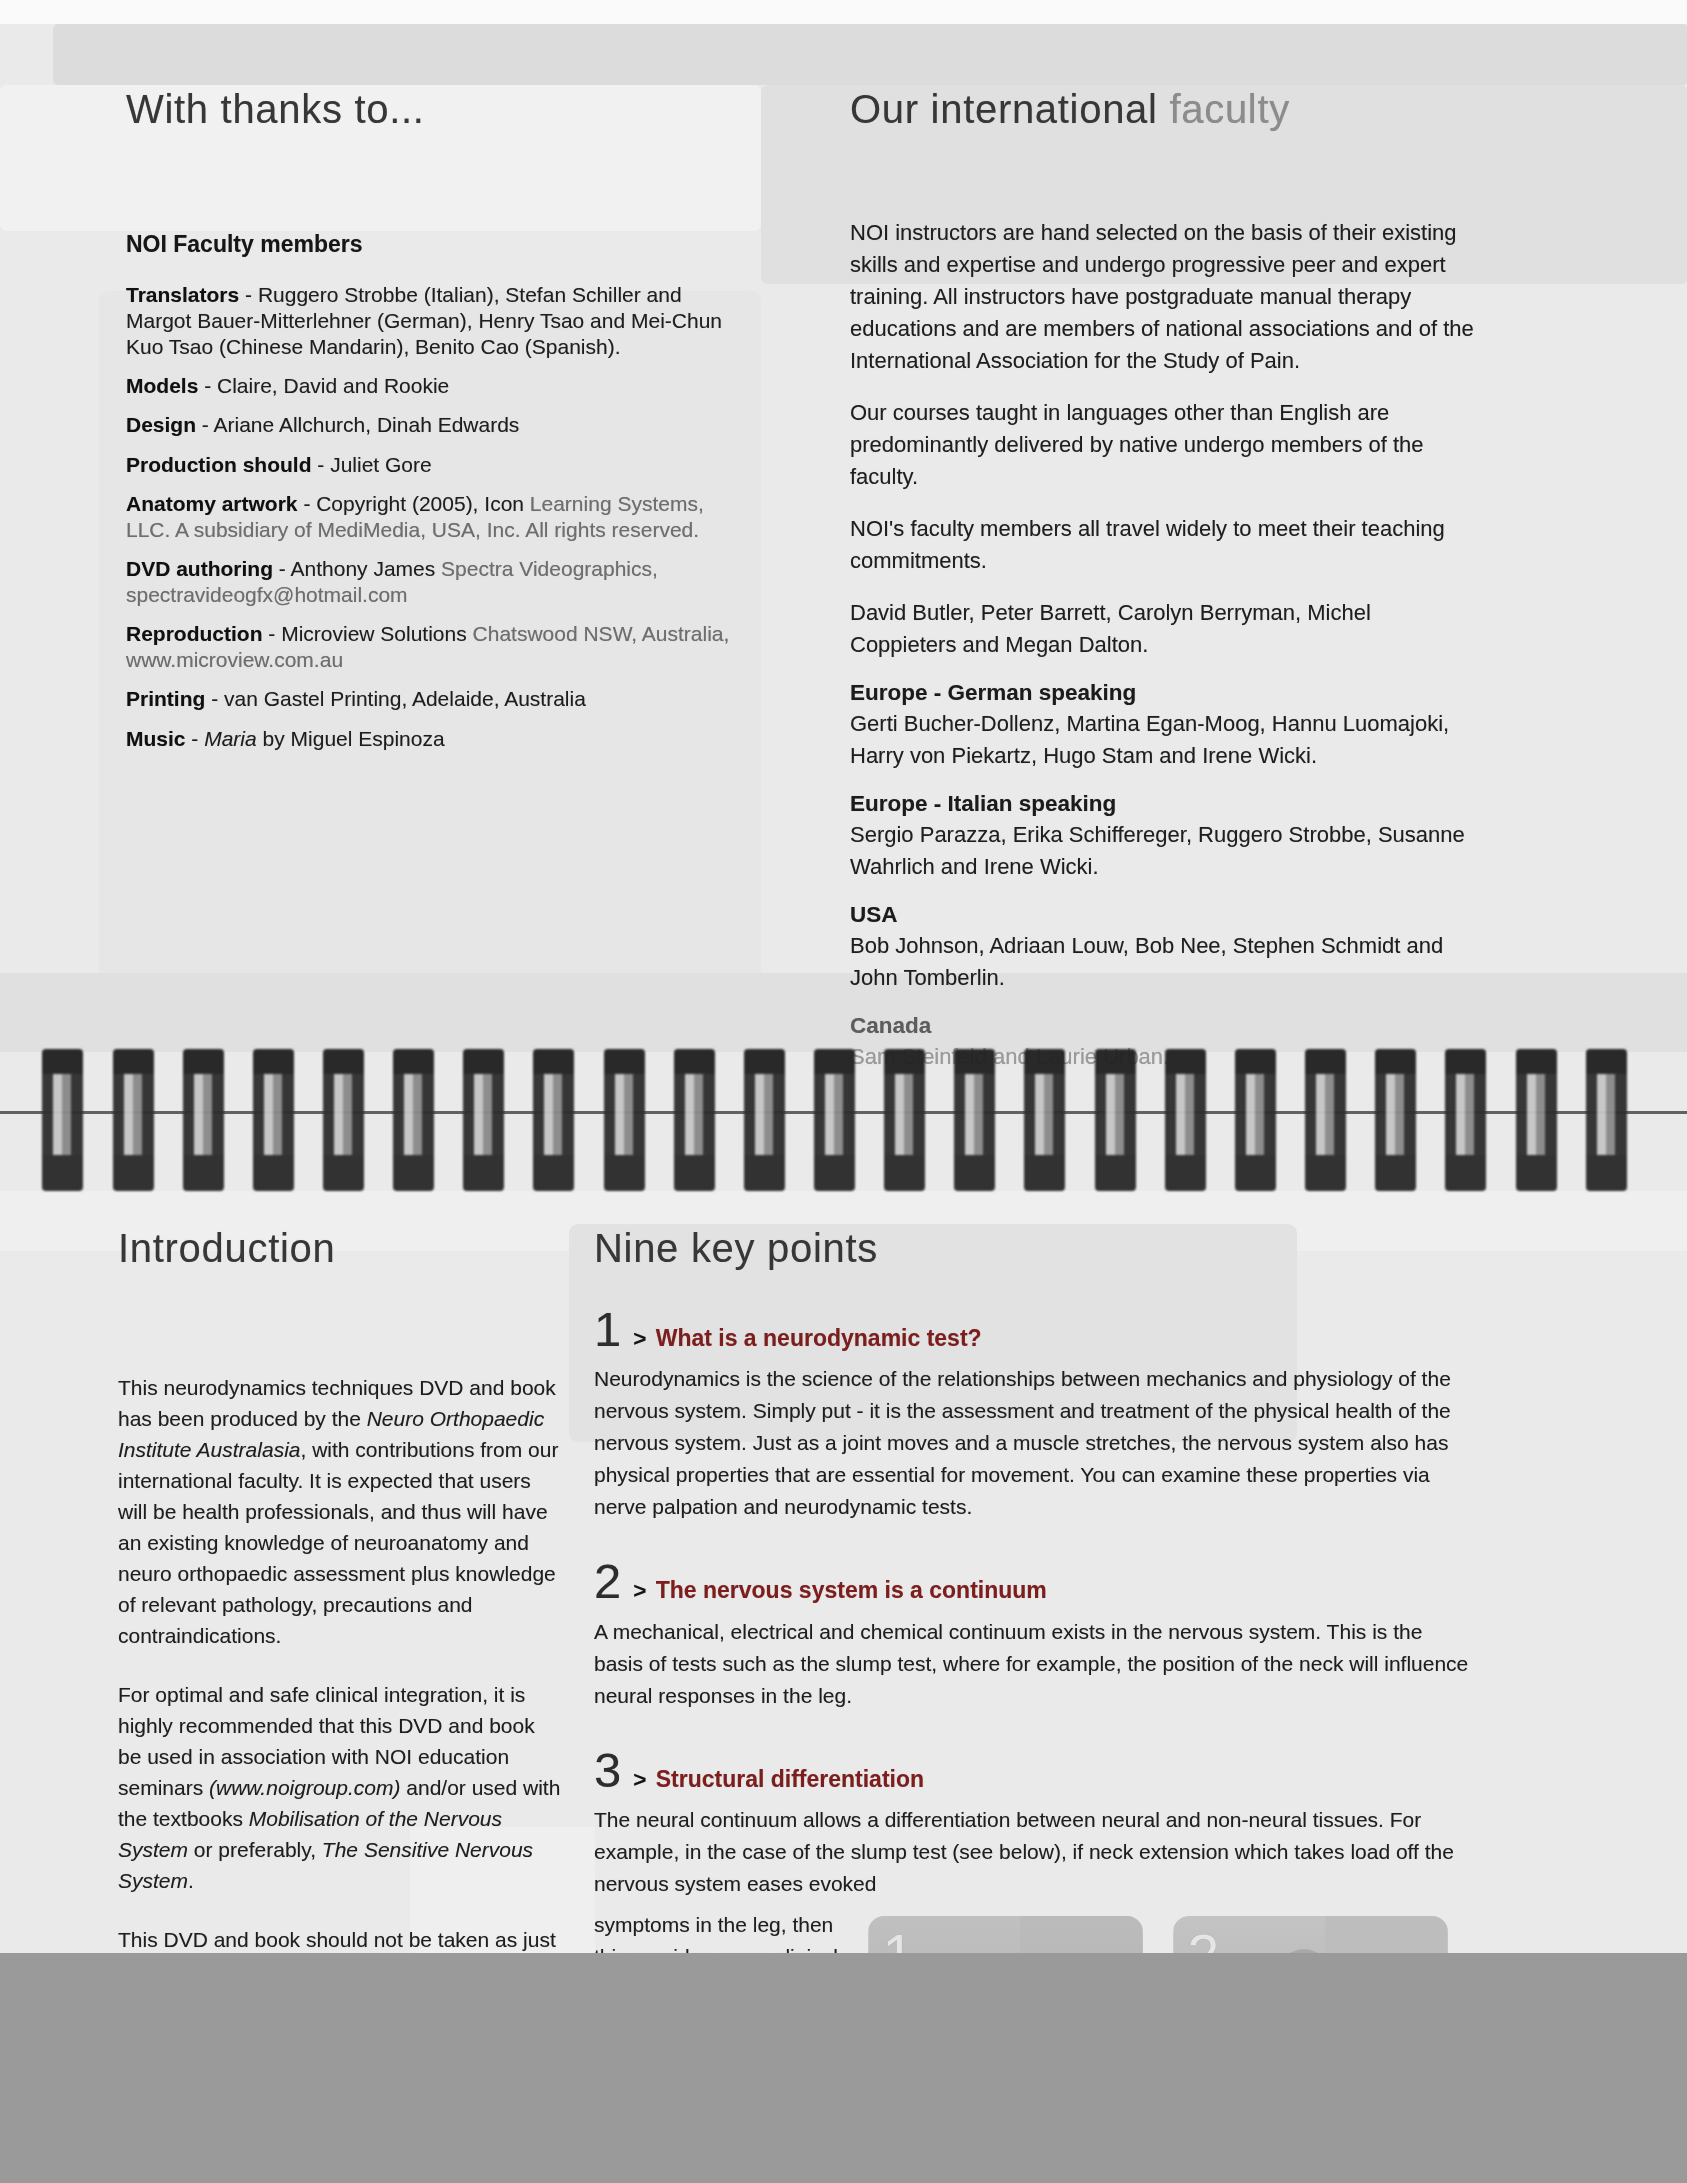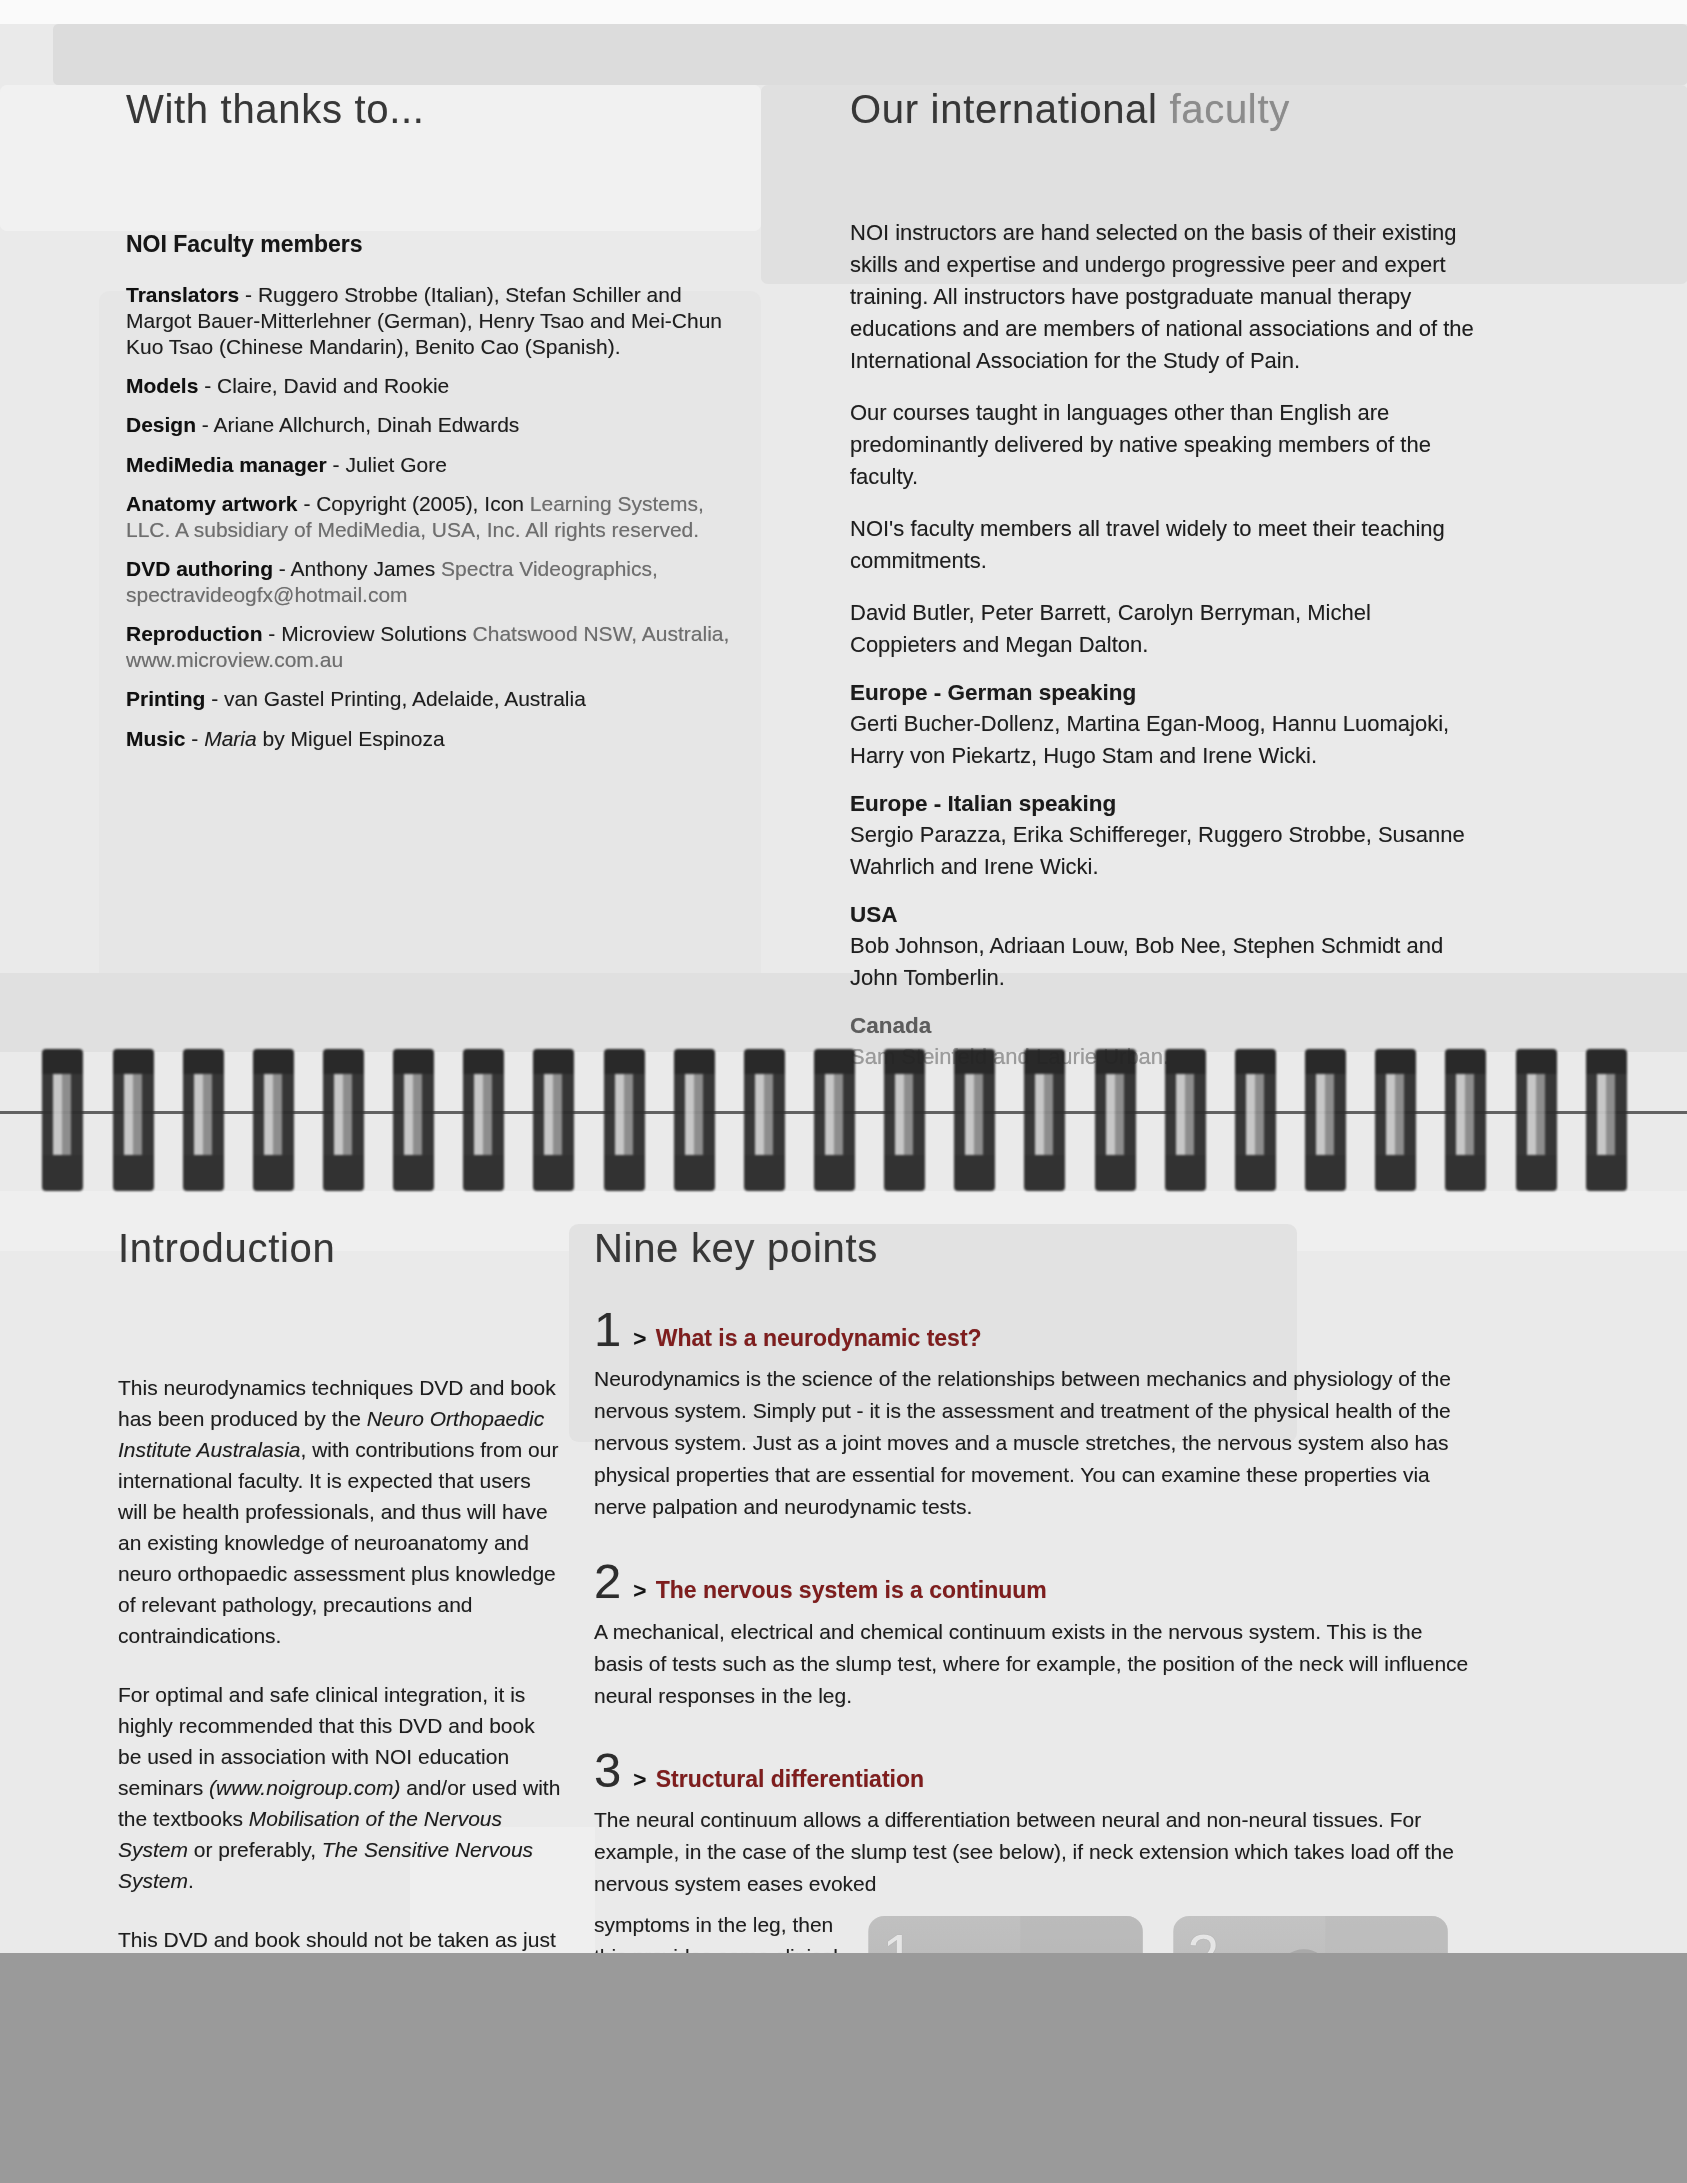--- a/index.html
+++ b/index.html
@@ -93,21 +93,21 @@
     <p class="credit">
       <strong>Translators</strong><span> - Ruggero Strobbe (Italian), Stefan Schiller and Margot Bauer-Mitterlehner (German), Henry Tsao and Mei-Chun Kuo Tsao (Chinese Mandarin), Benito Cao (Spanish).</span>
     </p>
     <p class="credit">
       <strong>Models</strong><span> - Claire, David and Rookie</span>
     </p>
     <p class="credit">
       <strong>Design</strong><span> - Ariane Allchurch, Dinah Edwards</span>
     </p>
     <p class="credit">
-      <strong>MediMedia manager</strong><span> - Juliet Gore</span>
+      <strong>Production should</strong><span> - Juliet Gore</span>
     </p>
     <p class="credit">
       <strong>Anatomy artwork</strong><span> - Copyright (2005), Icon </span><span class="fade">Learning Systems, LLC. A subsidiary of MediMedia, USA, Inc. All rights reserved.</span>
     </p>
     <p class="credit">
       <strong>DVD authoring</strong><span> - Anthony James </span><span class="fade">Spectra Videographics, spectravideogfx@hotmail.com</span>
     </p>
     <p class="credit">
       <strong>Reproduction</strong><span> - Microview Solutions </span><span class="fade">Chatswood NSW, Australia, www.microview.com.au</span>
     </p>
@@ -115,21 +115,21 @@
       <strong>Printing</strong><span> - van Gastel Printing, Adelaide, Australia</span>
     </p>
     <p class="credit">
       <strong>Music</strong><span> - </span><span class="ital">Maria</span><span> by Miguel Espinoza</span>
     </p>
   </section>
 
   <section class="sec-faculty scan">
     <h1><span>Our international</span><span class="hl-light"> faculty</span></h1>
     <p class="lead">NOI instructors are hand selected on the basis of their existing skills and expertise and undergo progressive peer and expert training. All instructors have postgraduate manual therapy educations and are members of national associations and of the International Association for the Study of Pain.</p>
-    <p class="lead">Our courses taught in languages other than English are predominantly delivered by native speaking members of the faculty.</p>
+    <p class="lead">Our courses taught in languages other than English are predominantly delivered by native undergo members of the faculty.</p>
     <p class="lead">NOI's faculty members all travel widely to meet their teaching commitments.</p>
 
     <div class="fgroup">
       <p class="gnames">David Butler, Peter Barrett, Carolyn Berryman, Michel Coppieters and Megan Dalton.</p>
     </div>
     <div class="fgroup">
       <div class="ghead">Europe - German speaking</div>
       <p class="gnames">Gerti Bucher-Dollenz, Martina Egan-Moog, Hannu Luomajoki, Harry von Piekartz, Hugo Stam and Irene Wicki.</p>
     </div>
     <div class="fgroup">

